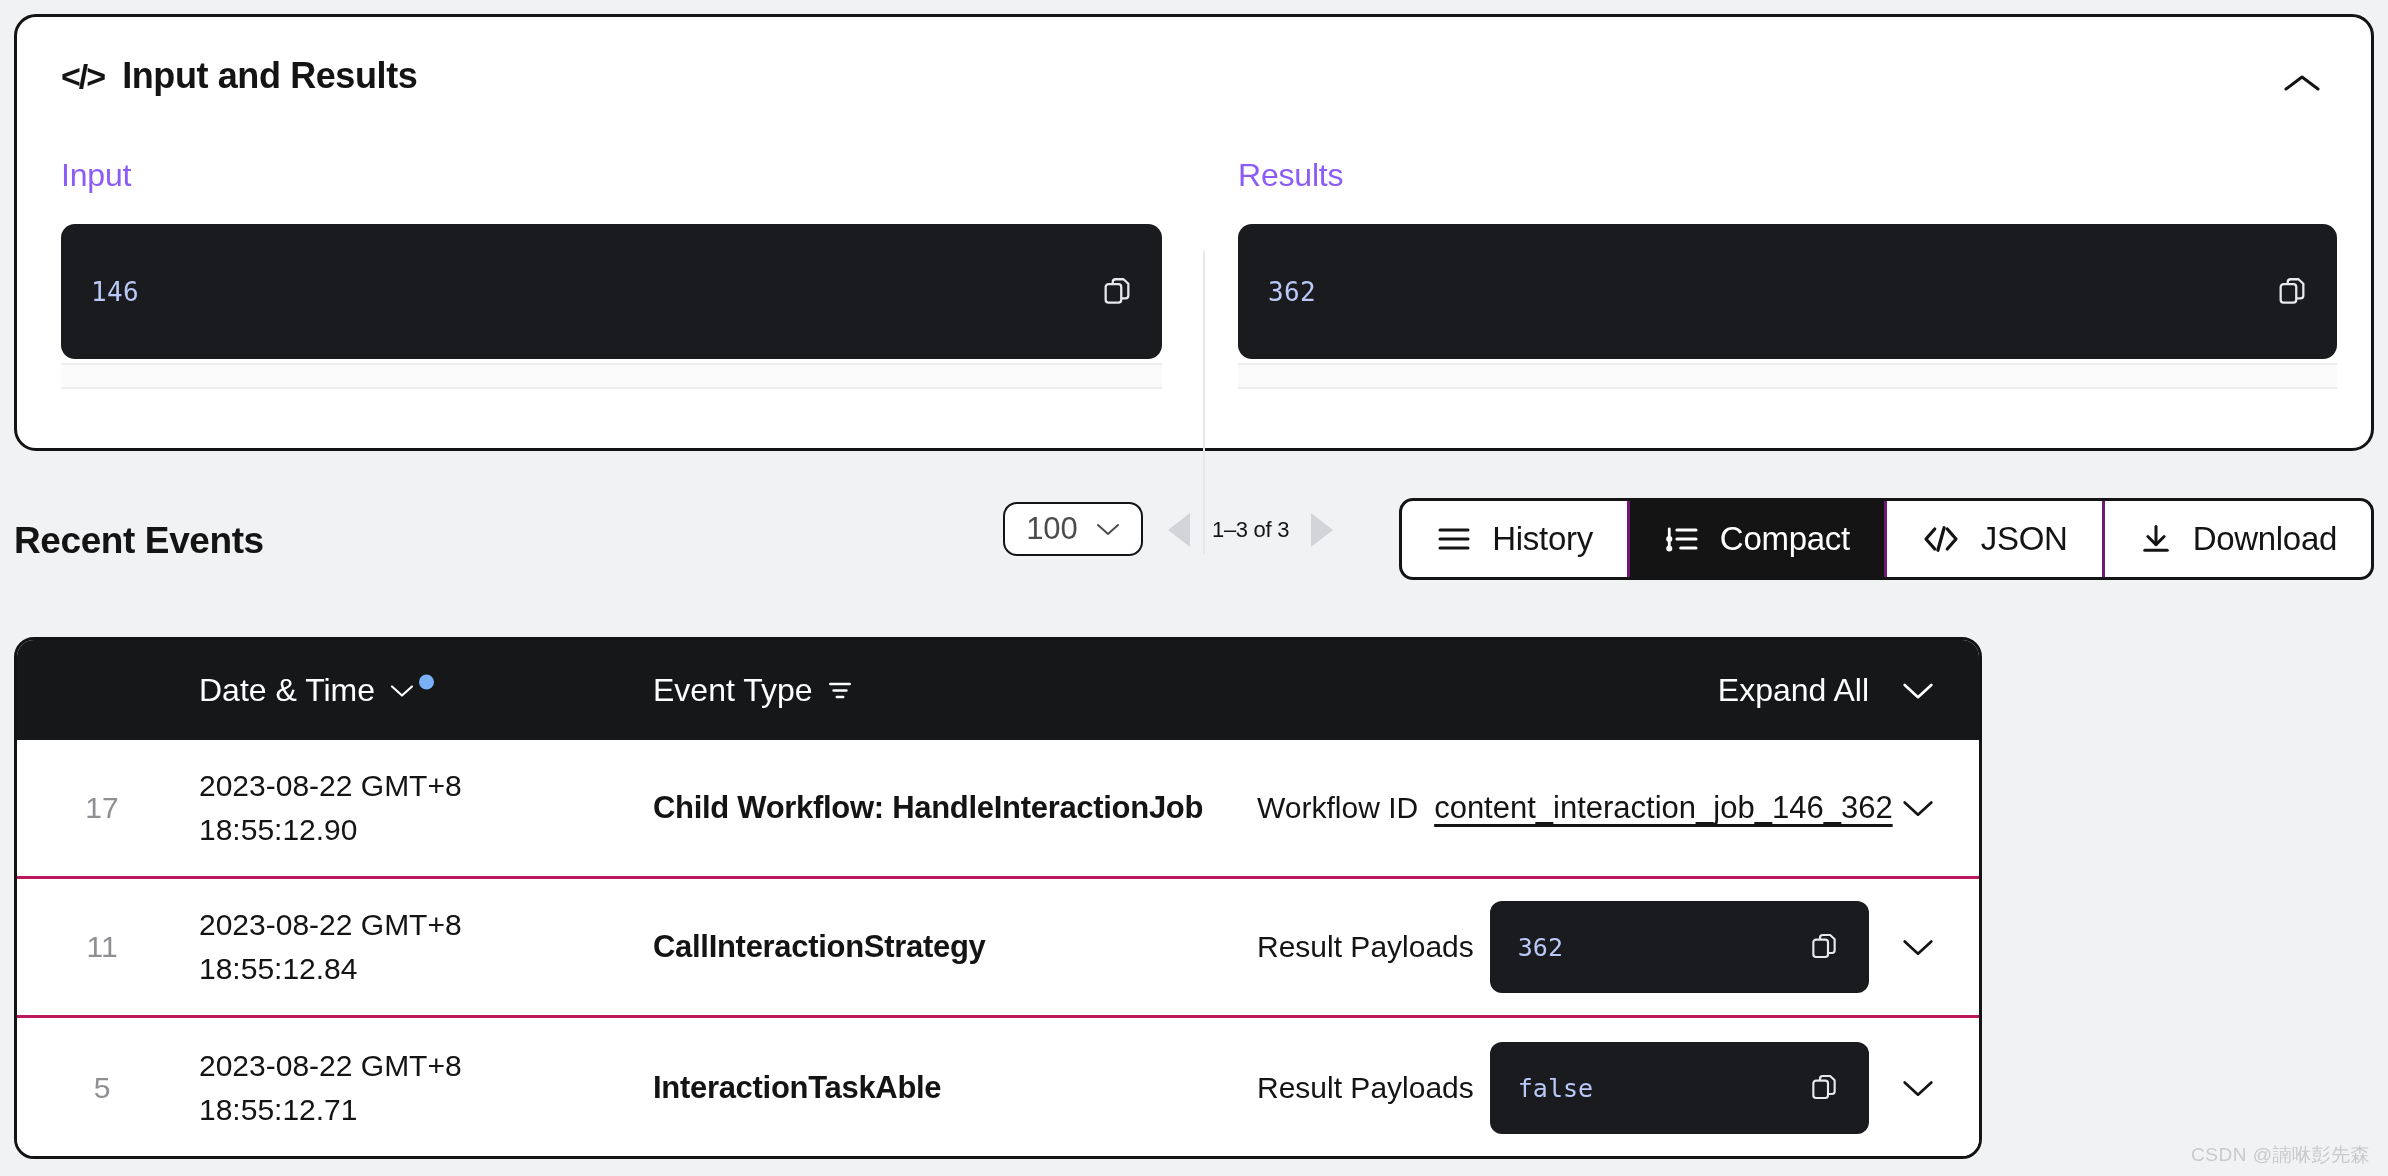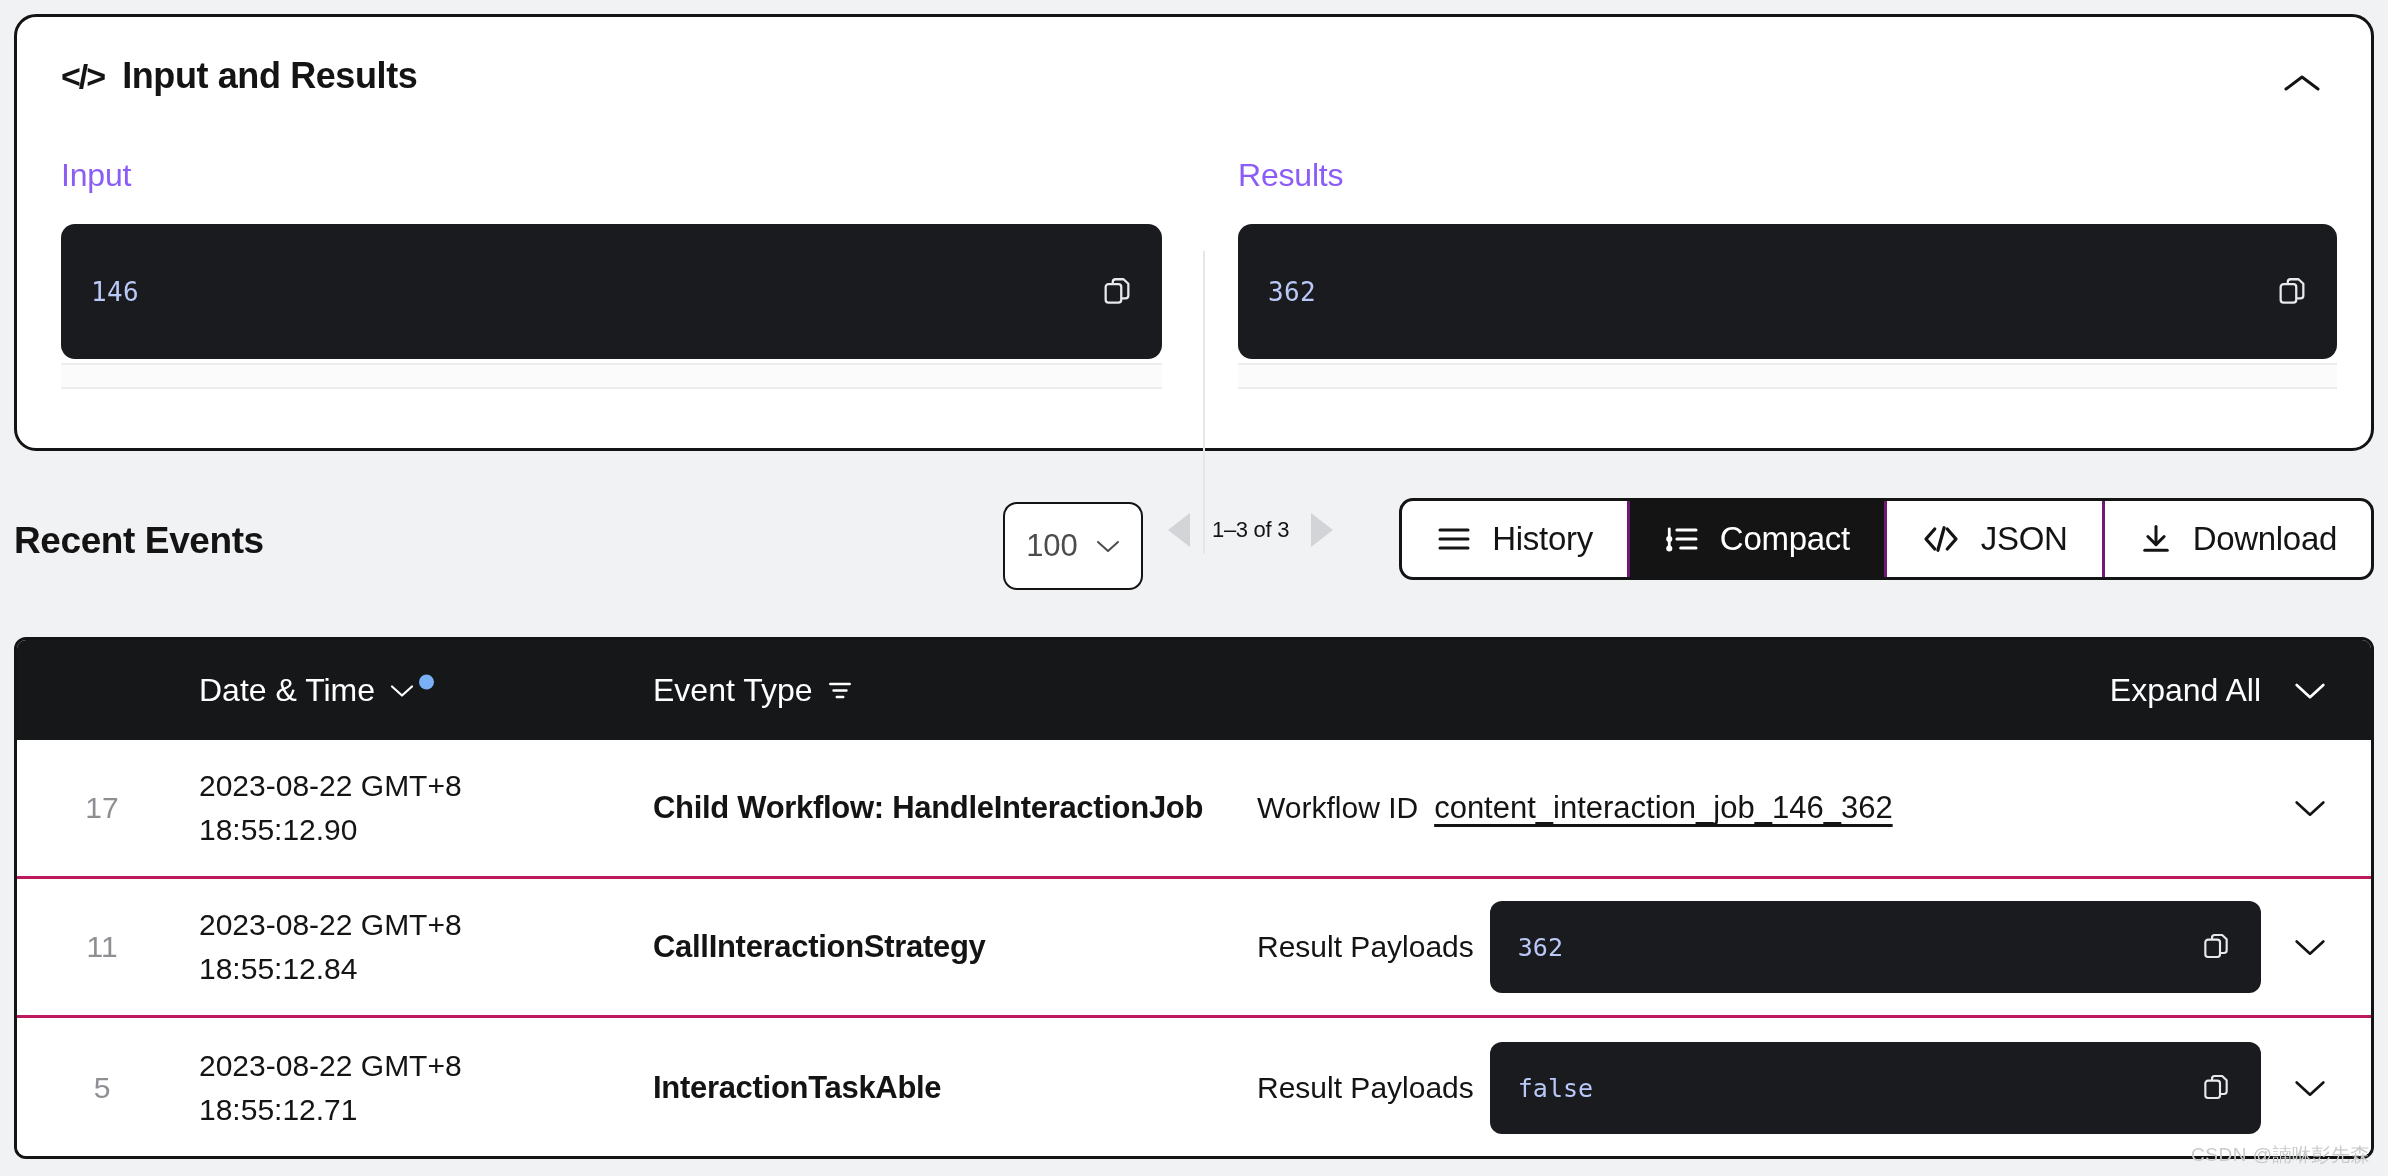--- a/index.html
+++ b/index.html
@@ -93,21 +93,21 @@
     position: absolute;
     left: 0; top: 487px; width: 2388px; height: 125px; padding-left: 9px;
   }
   .events-title {
     position: absolute; left: 14px; top: 33px;
     font-size: 37px; font-weight: 700; color: #141414;
     letter-spacing: -0.4px;
   }
   .page-size {
     position: absolute; left: 1003px; top: 15px;
-    width: 140px; height: 88px;
+    width: 140px; height: 54px;
     border: 2px solid #141414; border-radius: 14px;
     background: #fff;
     display: flex; align-items: center; justify-content: center;
     gap: 18px; cursor: pointer;
   }
   .page-size .val { font-size: 31px; color: #4c4c4c; }
   .pager {
     position: absolute; left: 1168px; top: 26px;
     display: flex; align-items: center; gap: 22px;
   }
@@ -136,24 +136,24 @@
     white-space: nowrap;
   }
   .seg:last-child { border-right: none; }
   .seg.active { background: #141414; color: #ffffff; }
   .seg .ic { display: flex; align-items: center; }
 
   
   .events-table {
     position: absolute;
     left: 14px; top: 637px;
-    width: 2360px; height: 522px;
+    width: 1968px; height: 522px;
     background: #ffffff;
     border: 3px solid #141414;
-    border-radius: 12px;
+    border-radius: 20px;
     overflow: hidden;
   }
   .table-head {
     height: 100px;
     background: #161719;
     color: #ffffff;
     position: relative;
   }
   .th-date {
     position: absolute; left: 182px; top: 50%; transform: translateY(-50%);

